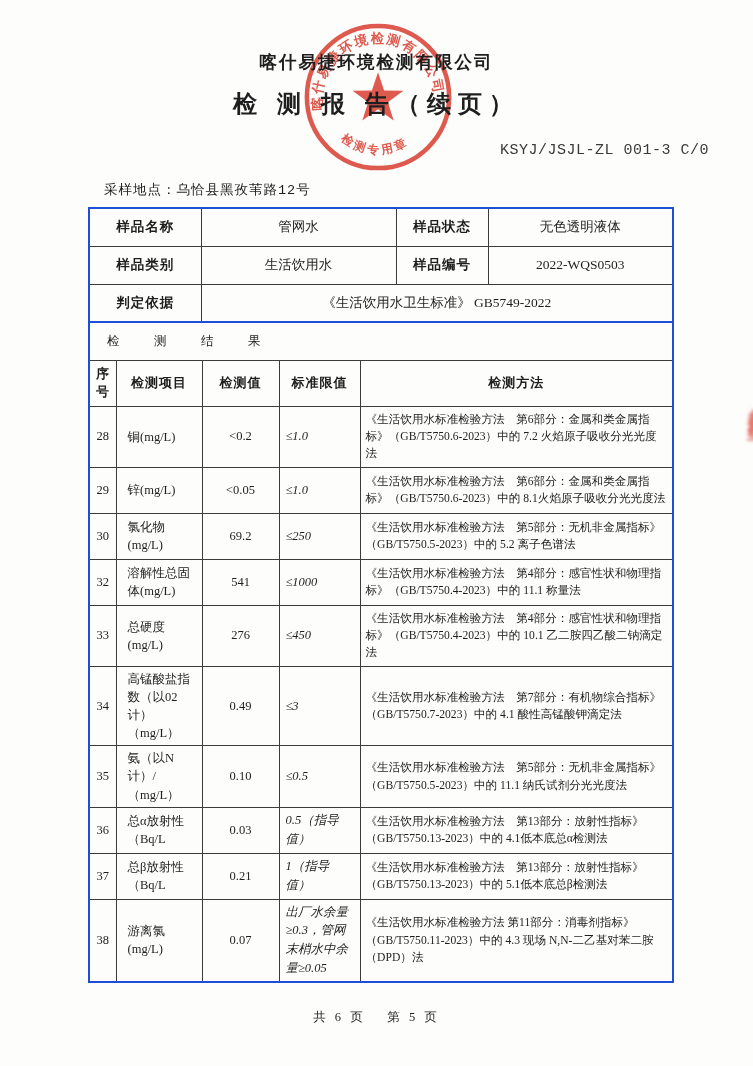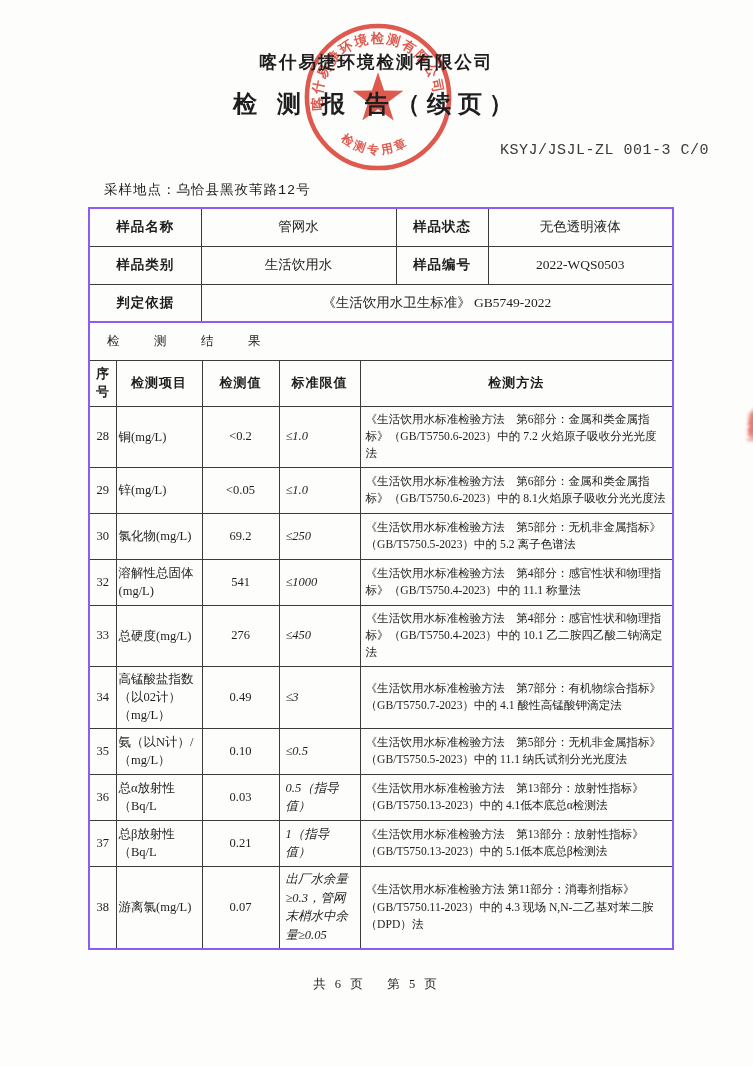--- a/index.html
+++ b/index.html
@@ -76,21 +76,21 @@
     position: relative;
     z-index: 2;
   }
   .tbl td, .tbl th {
     border: 1.6px solid #3b3b3b;
     padding: 3px 6px;
     font-weight: normal;
     vertical-align: middle;
     overflow: hidden;
   }
-  .tbl { border: 2px solid #8b5cf6; }
+  .tbl { border: 2px solid #1d4ed8; }
 
   .info-tbl td { height: 38px; text-align: center; font-size: 13.5px; }
   .info-tbl .lbl { font-weight: bold; letter-spacing: 1px; }
 
   .section-title-cell {
     height: 38px;
     text-align: left;
     font-size: 19px;
     font-weight: bold;
     letter-spacing: 11px;
@@ -99,21 +99,21 @@
 
   .res-tbl th {
     height: 46px;
     font-size: 13px;
     font-weight: bold;
     text-align: center;
     letter-spacing: 1px;
   }
   .res-tbl td { font-size: 12.5px; }
   .res-tbl .c-no     { text-align: center; }
-  .res-tbl .c-item   { text-align: left; padding-left: 2px; line-height: 1.45; }
+  .res-tbl .c-item   { text-align: left; padding-left: 11px; line-height: 1.45; }
   .res-tbl .c-value  { text-align: center; }
   .res-tbl .c-limit  { text-align: left; line-height: 1.5; font-style: italic; }
   .res-tbl .c-method {
     text-align: left;
     font-size: 11.6px;
     line-height: 1.5;
     padding: 4px 5px;
     letter-spacing: 0;
     margin-left: 29px;
   }

